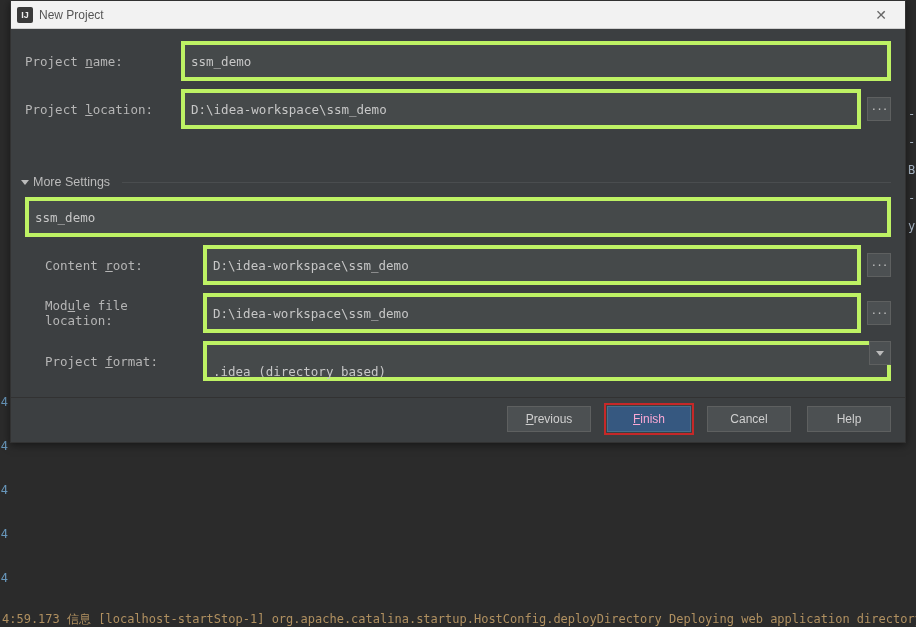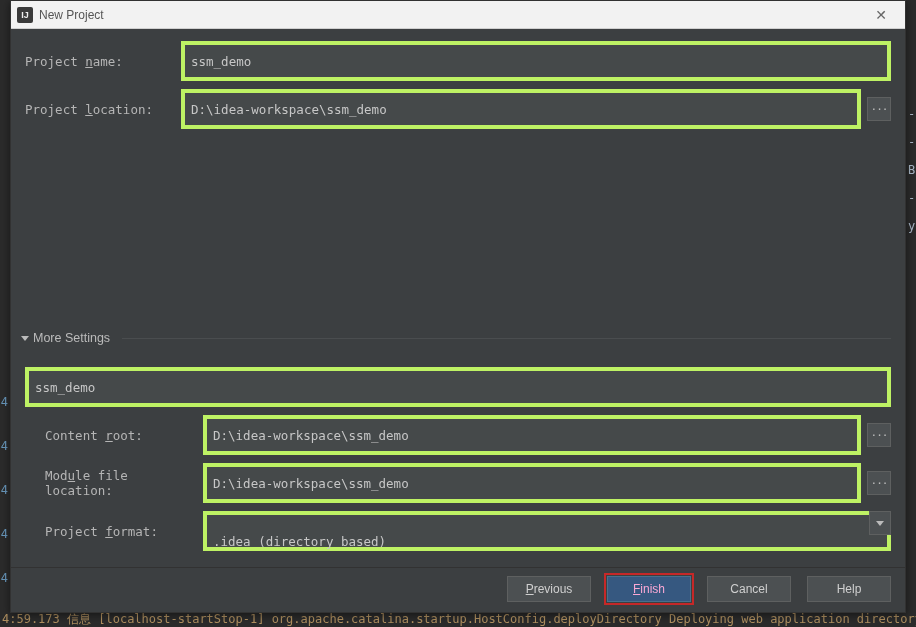--- a/index.html
+++ b/index.html
@@ -48,21 +48,21 @@
     width: 8px;
     color: #a9b7c6;
     font-family: monospace;
     font-size: 12px;
     line-height: 28px;
   }
 
   .dialog {
     position: absolute;
     left: 10px; top: 0;
-    width: 896px; height: 613px;
+    width: 896px; height: 443px;
     background: #3c3f41;
     border: 1px solid #323232;
     box-shadow: 0 2px 8px rgba(0,0,0,0.5);
     display: flex;
     flex-direction: column;
   }
   .titlebar {
     height: 28px;
     background: #f2f2f2;
     color: #555;
@@ -157,21 +157,21 @@
 
   .spacer { flex: 1; }
 
   .more-settings-header {
     font-family: "Segoe UI", Arial, sans-serif;
     font-size: 12.5px;
     color: #bbbbbb;
     display: flex;
     align-items: center;
     gap: 4px;
-    margin: 4px 0 22px -4px;
+    margin: 4px 0 8px -4px;
     cursor: pointer;
   }
   .more-settings-header::after {
     content: "";
     flex: 1;
     height: 1px;
     background: #4a4d4f;
     margin-left: 8px;
   }
   .disclosure {

